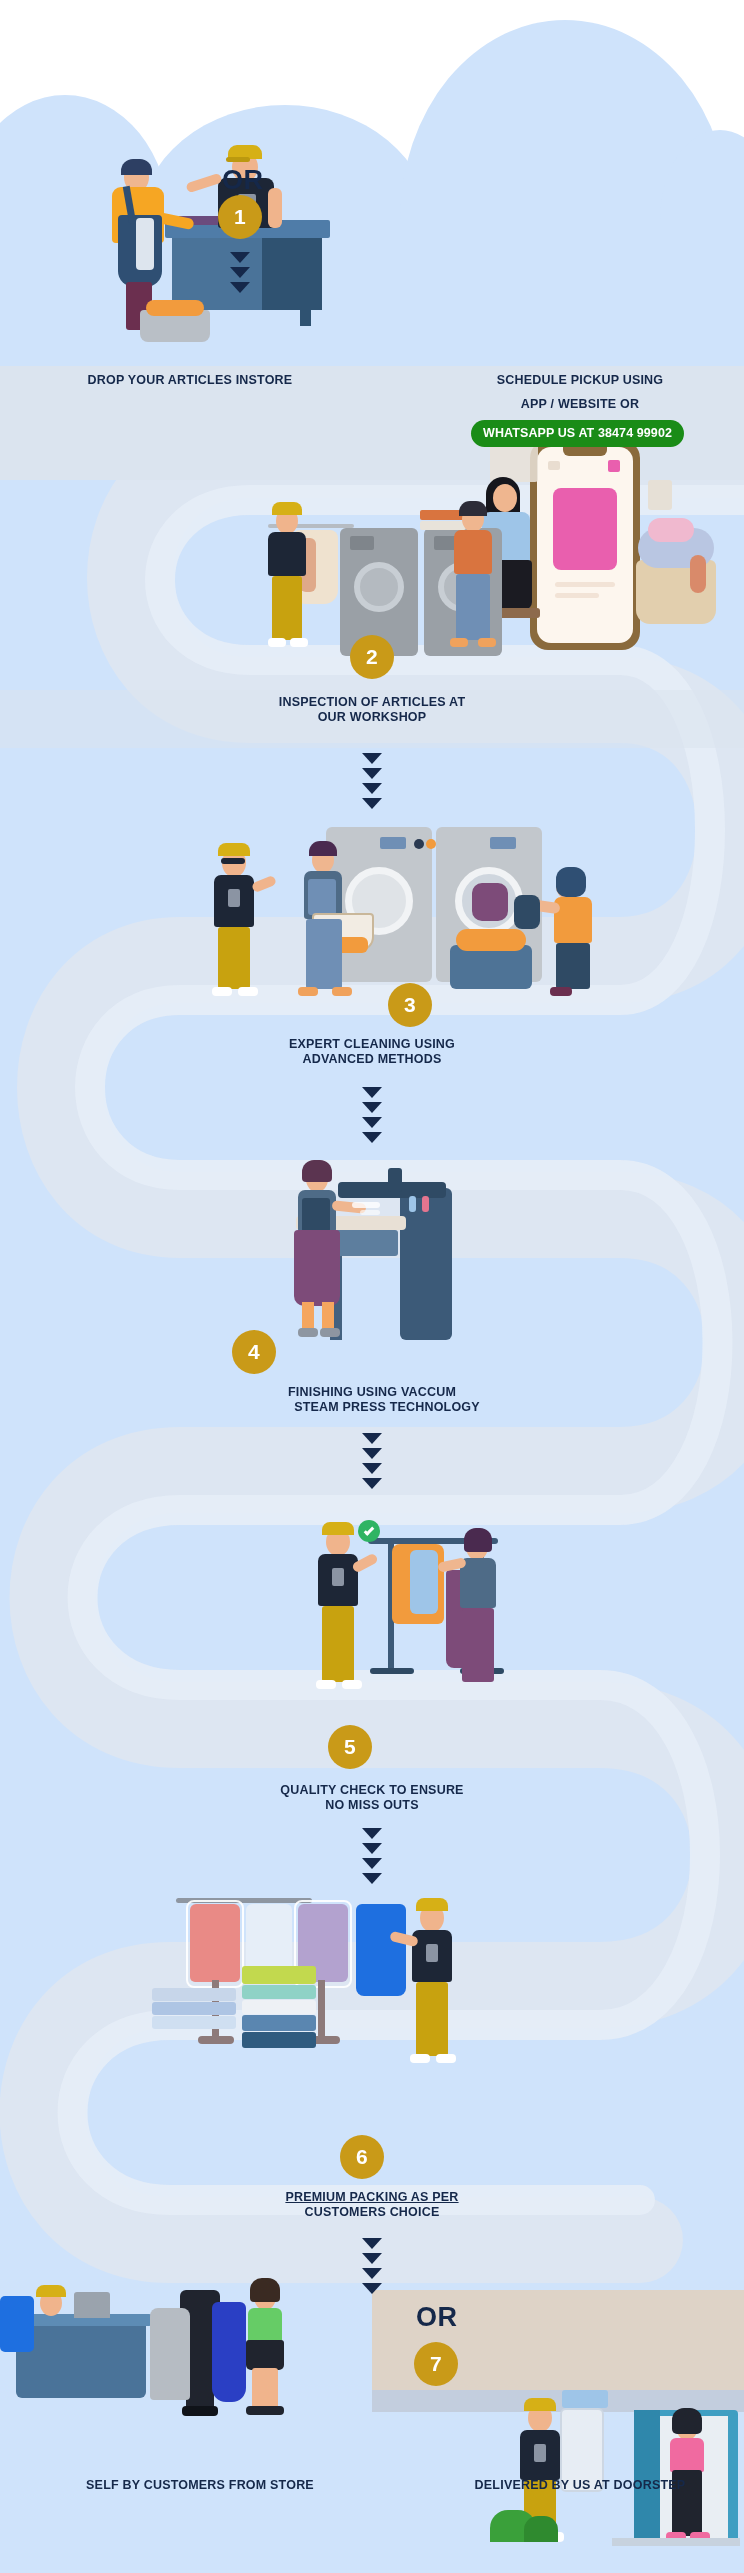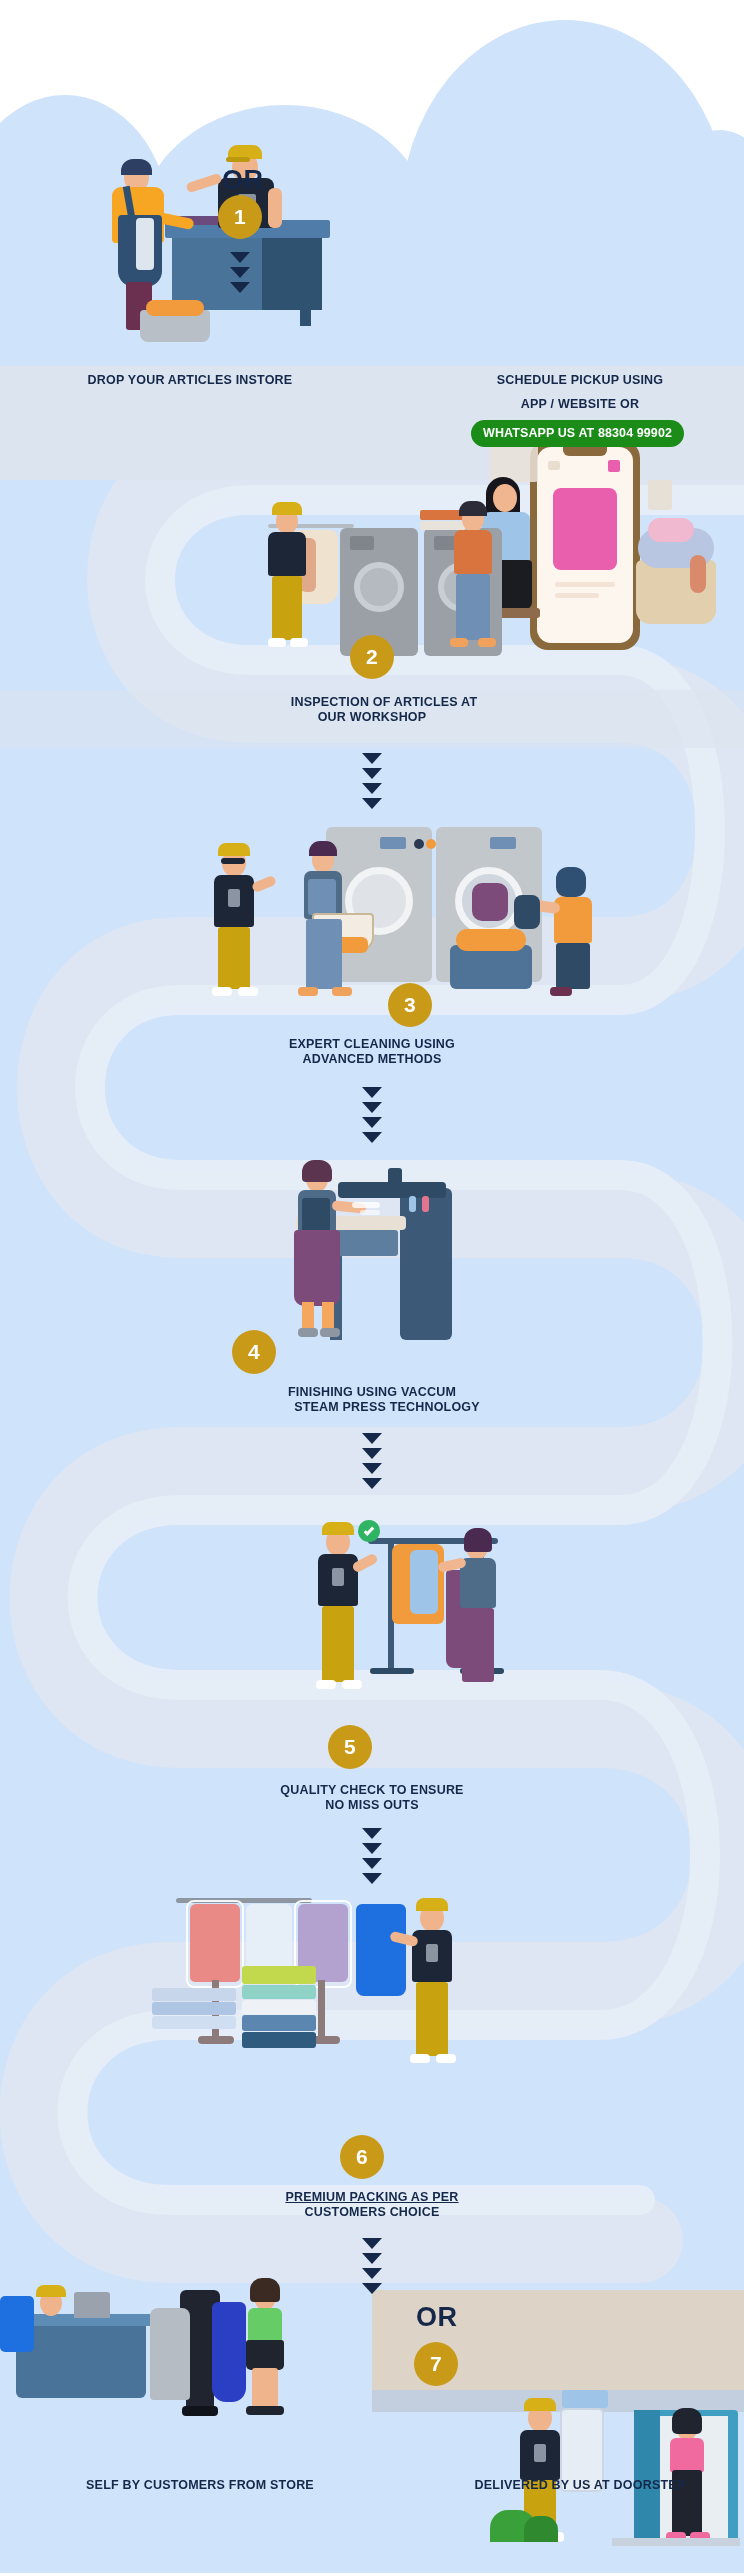--- a/index.html
+++ b/index.html
@@ -158,21 +158,21 @@
     <div class="badge" style="left:218px;top:135px;">1</div>
     <div class="arrows" style="left:230px;top:192px;">
       <i></i>
       <i></i>
       <i></i>
     </div>
 
     <div class="caption" style="left:10px;top:313px;width:360px;">DROP YOUR ARTICLES INSTORE</div>
     <div class="caption" style="left:430px;top:313px;width:300px;">SCHEDULE PICKUP USING</div>
     <div class="caption" style="left:430px;top:337px;width:300px;">APP / WEBSITE OR</div>
-    <div class="wa-pill" style="left:471px;top:360px;">WHATSAPP US AT 88304 99902</div>
+    <div class="wa-pill" style="left:471px;top:360px;">WHATSAPP US AT 38474 99902</div>
   </div>
 
   <div class="step" style="top:490px;height:250px;">
     <div class="scene" style="height:180px;">
 
       <div class="sh rr" style="left:340px;top:38px;width:78px;height:128px;background:#9aa0a6;"></div>
       <div class="sh circ" style="left:354px;top:72px;width:50px;height:50px;background:#b4bac0;border:6px solid #c8ced4;"></div>
       <div class="sh rr" style="left:424px;top:38px;width:78px;height:128px;background:#9aa0a6;"></div>
       <div class="sh circ" style="left:438px;top:72px;width:50px;height:50px;background:#b4bac0;border:6px solid #c8ced4;"></div>
       <div class="sh" style="left:350px;top:46px;width:24px;height:14px;background:#7f858b;border-radius:2px;"></div>
@@ -193,21 +193,21 @@
       <div class="sh" style="left:420px;top:31px;width:46px;height:9px;background:#e8e3da;border-radius:2px;"></div>
 
       <div class="sh circ" style="left:462px;top:16px;width:22px;height:26px;background:#efb68f;"></div>
       <div class="sh" style="left:459px;top:11px;width:28px;height:15px;background:#2c2c38;border-radius:11px 11px 0 0;"></div>
       <div class="sh" style="left:454px;top:40px;width:38px;height:44px;background:#d9743f;border-radius:7px 7px 3px 3px;"></div>
       <div class="sh" style="left:456px;top:84px;width:34px;height:66px;background:#6f8fb5;border-radius:3px;"></div>
       <div class="sh" style="left:450px;top:148px;width:18px;height:9px;background:#f0a25c;border-radius:4px;"></div>
       <div class="sh" style="left:478px;top:148px;width:18px;height:9px;background:#f0a25c;border-radius:4px;"></div>
     </div>
     <div class="badge" style="left:350px;top:145px;">2</div>
-    <div class="caption" style="left:184px;top:205px;width:400px;">INSPECTION OF ARTICLES AT</div>
+    <div class="caption" style="left:172px;top:205px;width:400px;">INSPECTION OF ARTICLES AT</div>
     <div class="caption" style="left:172px;top:220px;width:400px;">OUR WORKSHOP</div>
     <div class="arrows" style="left:362px;top:263px;">
       <i></i>
       <i></i>
       <i></i>
       <i></i>
     </div>
   </div>
 
   <div class="step" style="top:815px;height:260px;">

